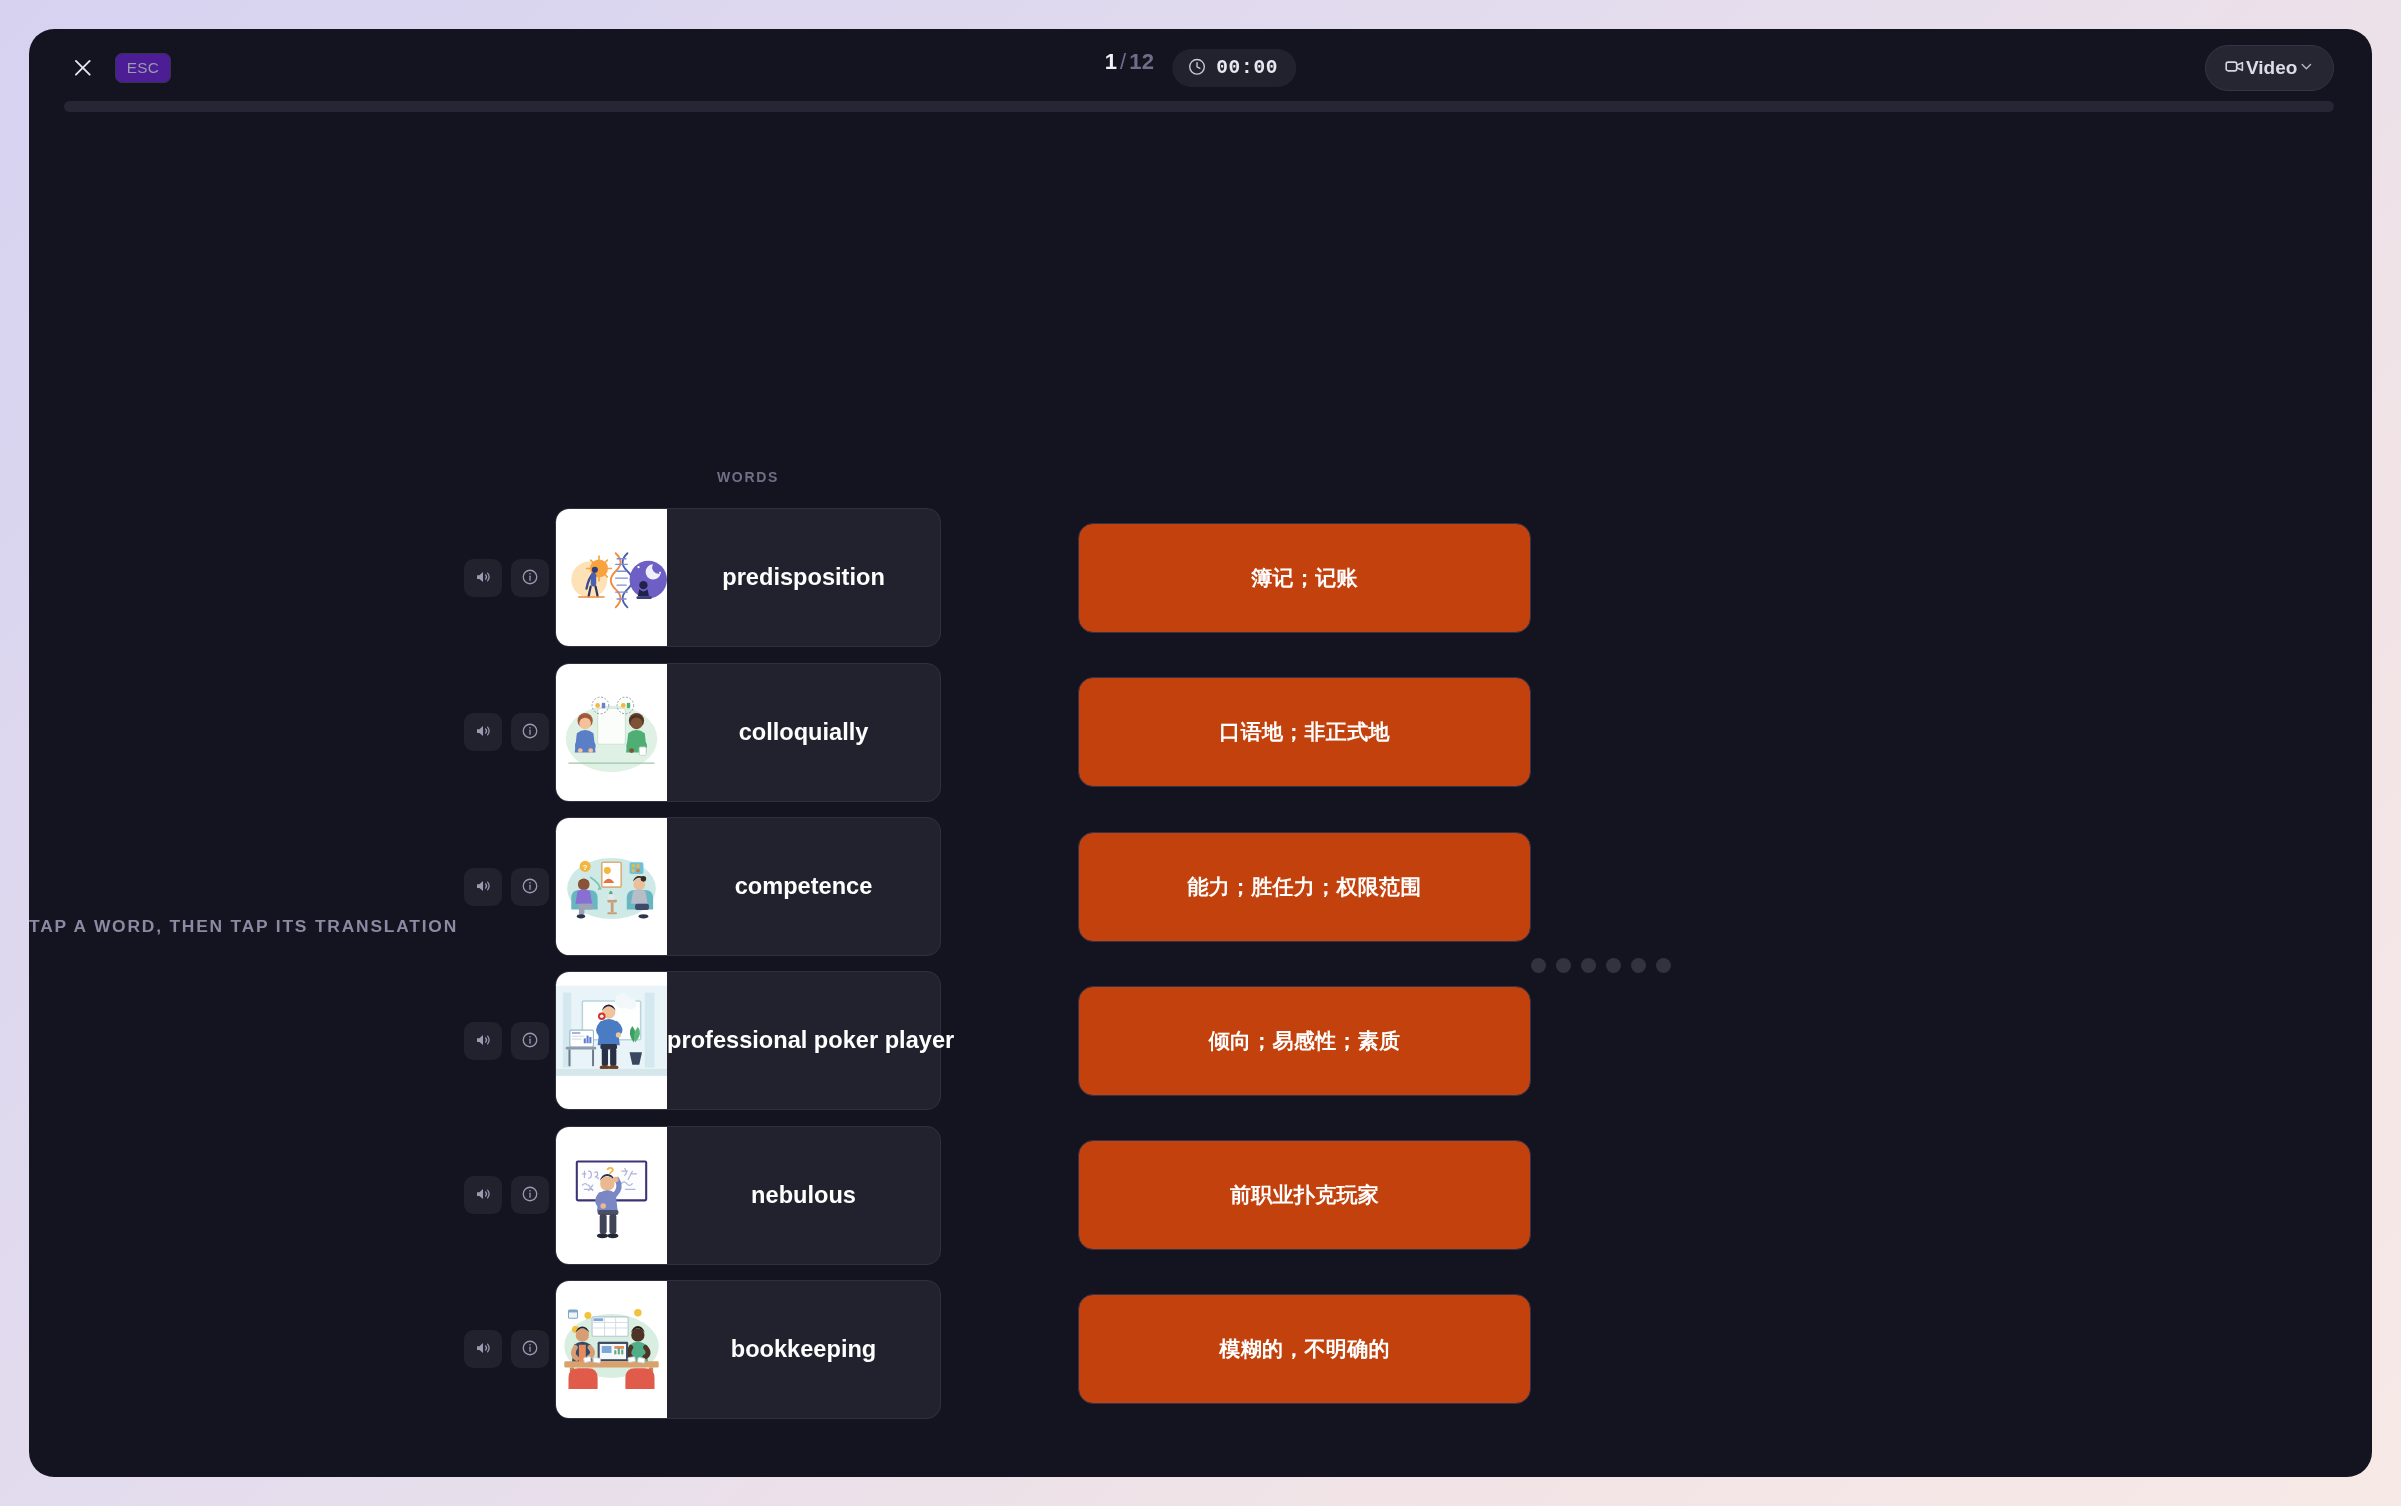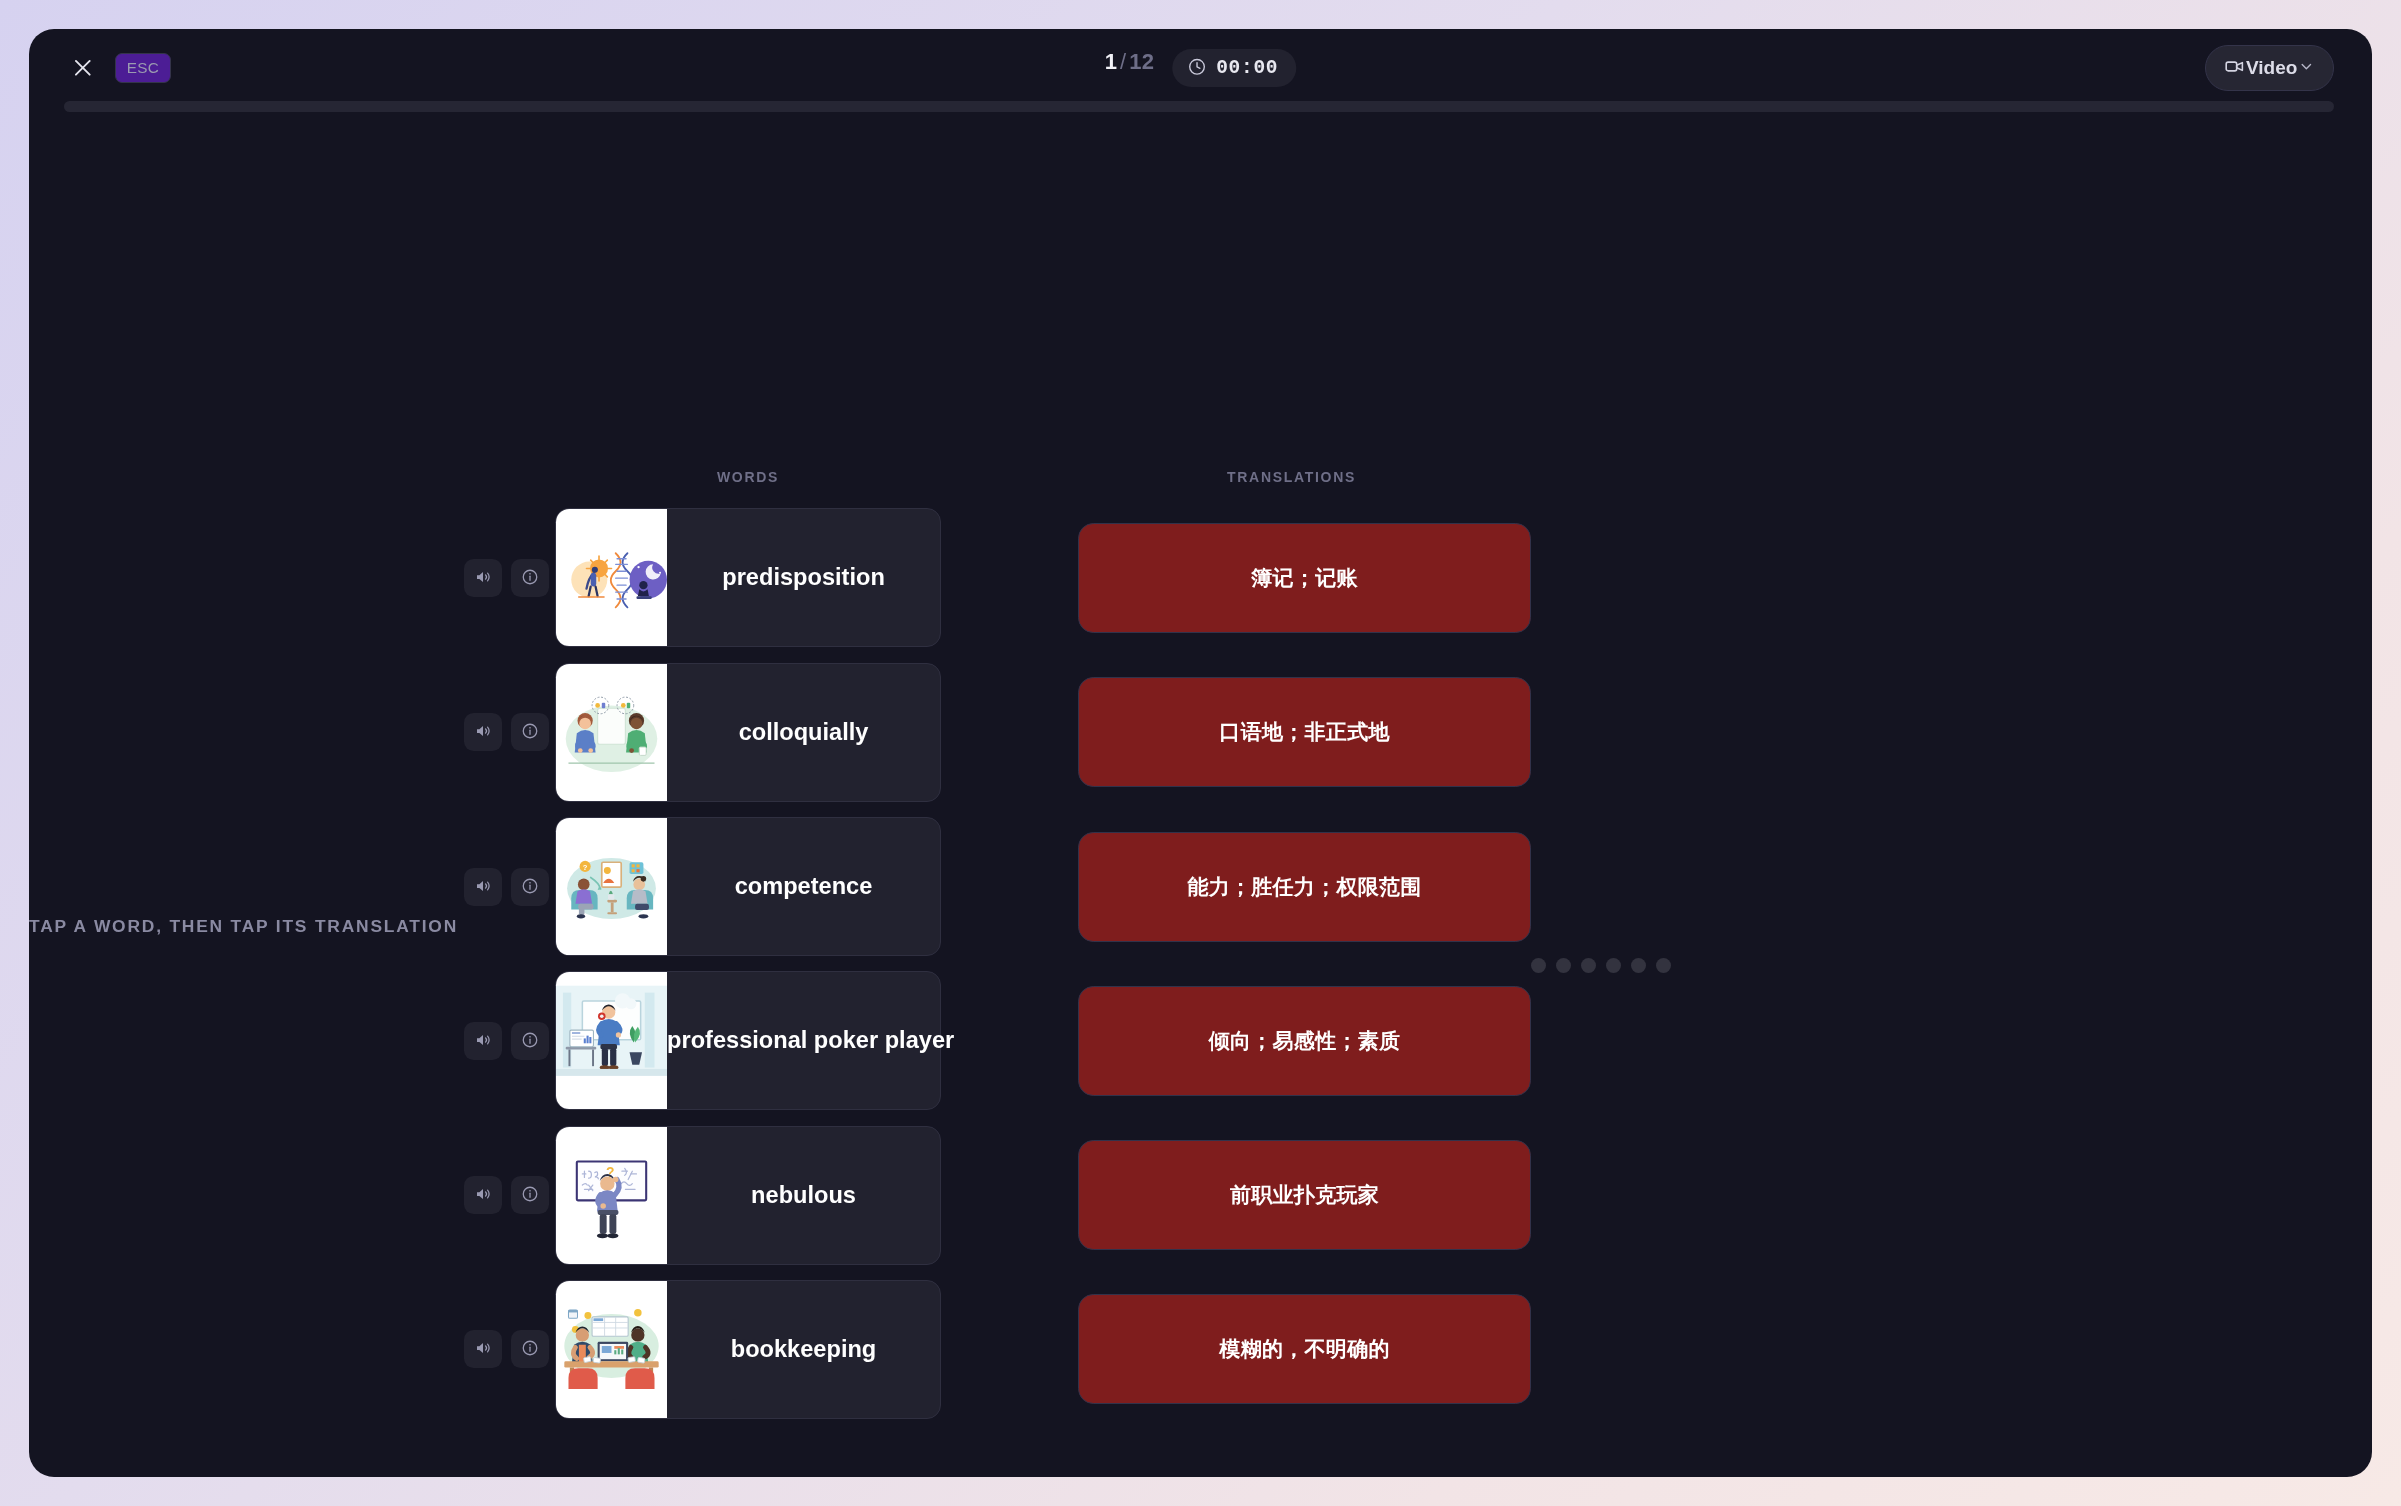--- a/index.html
+++ b/index.html
@@ -247,21 +247,21 @@
     left: 111px;
     right: 0;
     text-align: center;
     padding: 0;
   }
 
   
   .trans-card {
     grid-column: 4;
     height: 110px;
-    background: #7f1d1d;
+    background: #c2410c;
     border-radius: 15.3px;
     border: 0.7px solid #32324a;
     display: flex;
     align-items: center;
     justify-content: center;
     cursor: pointer;
     margin-left: 26px;
   }
   .trans-label {
     font-size: 21px;
@@ -340,21 +340,20 @@
       <div class="progress-fill" id="progress-fill" style="width: 0%;"></div>
     </div>
   </div>
 
   <div class="stage">
 
     <div class="prompt">Tap a word, then tap its translation</div>
 
     <div class="board">
       <div class="col-head words">Words</div>
-      <div class="col-head translations">Translations</div>
 
       <div class="rows">
 
         <div class="row">
           <div class="row-actions">
             <div class="icon-btn">
               <span>
                 <svg width="18" height="18" viewBox="0 0 24 24" fill="none" stroke="#9a9ab2" stroke-width="1.7" stroke-linecap="round" stroke-linejoin="round">
                   <path d="M4 9.5h3.2L12 5.4v13.2L7.2 14.5H4z" fill="#9a9ab2" stroke="none"></path>
                   <path d="M15.4 9.2a4 4 0 0 1 0 5.6"></path>

